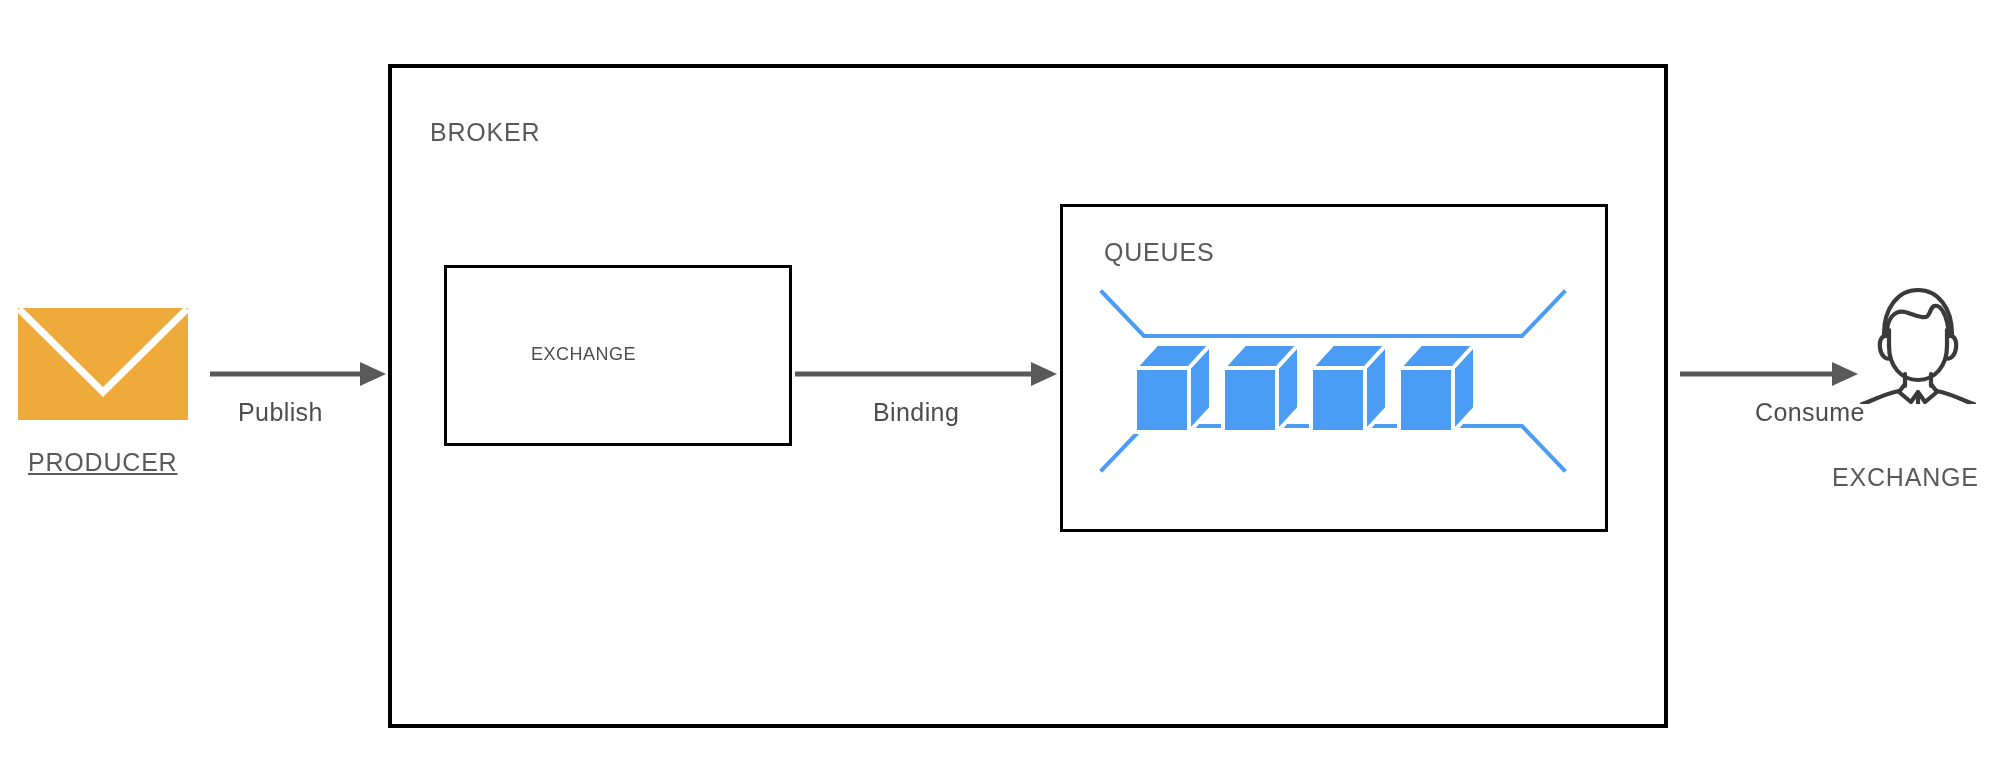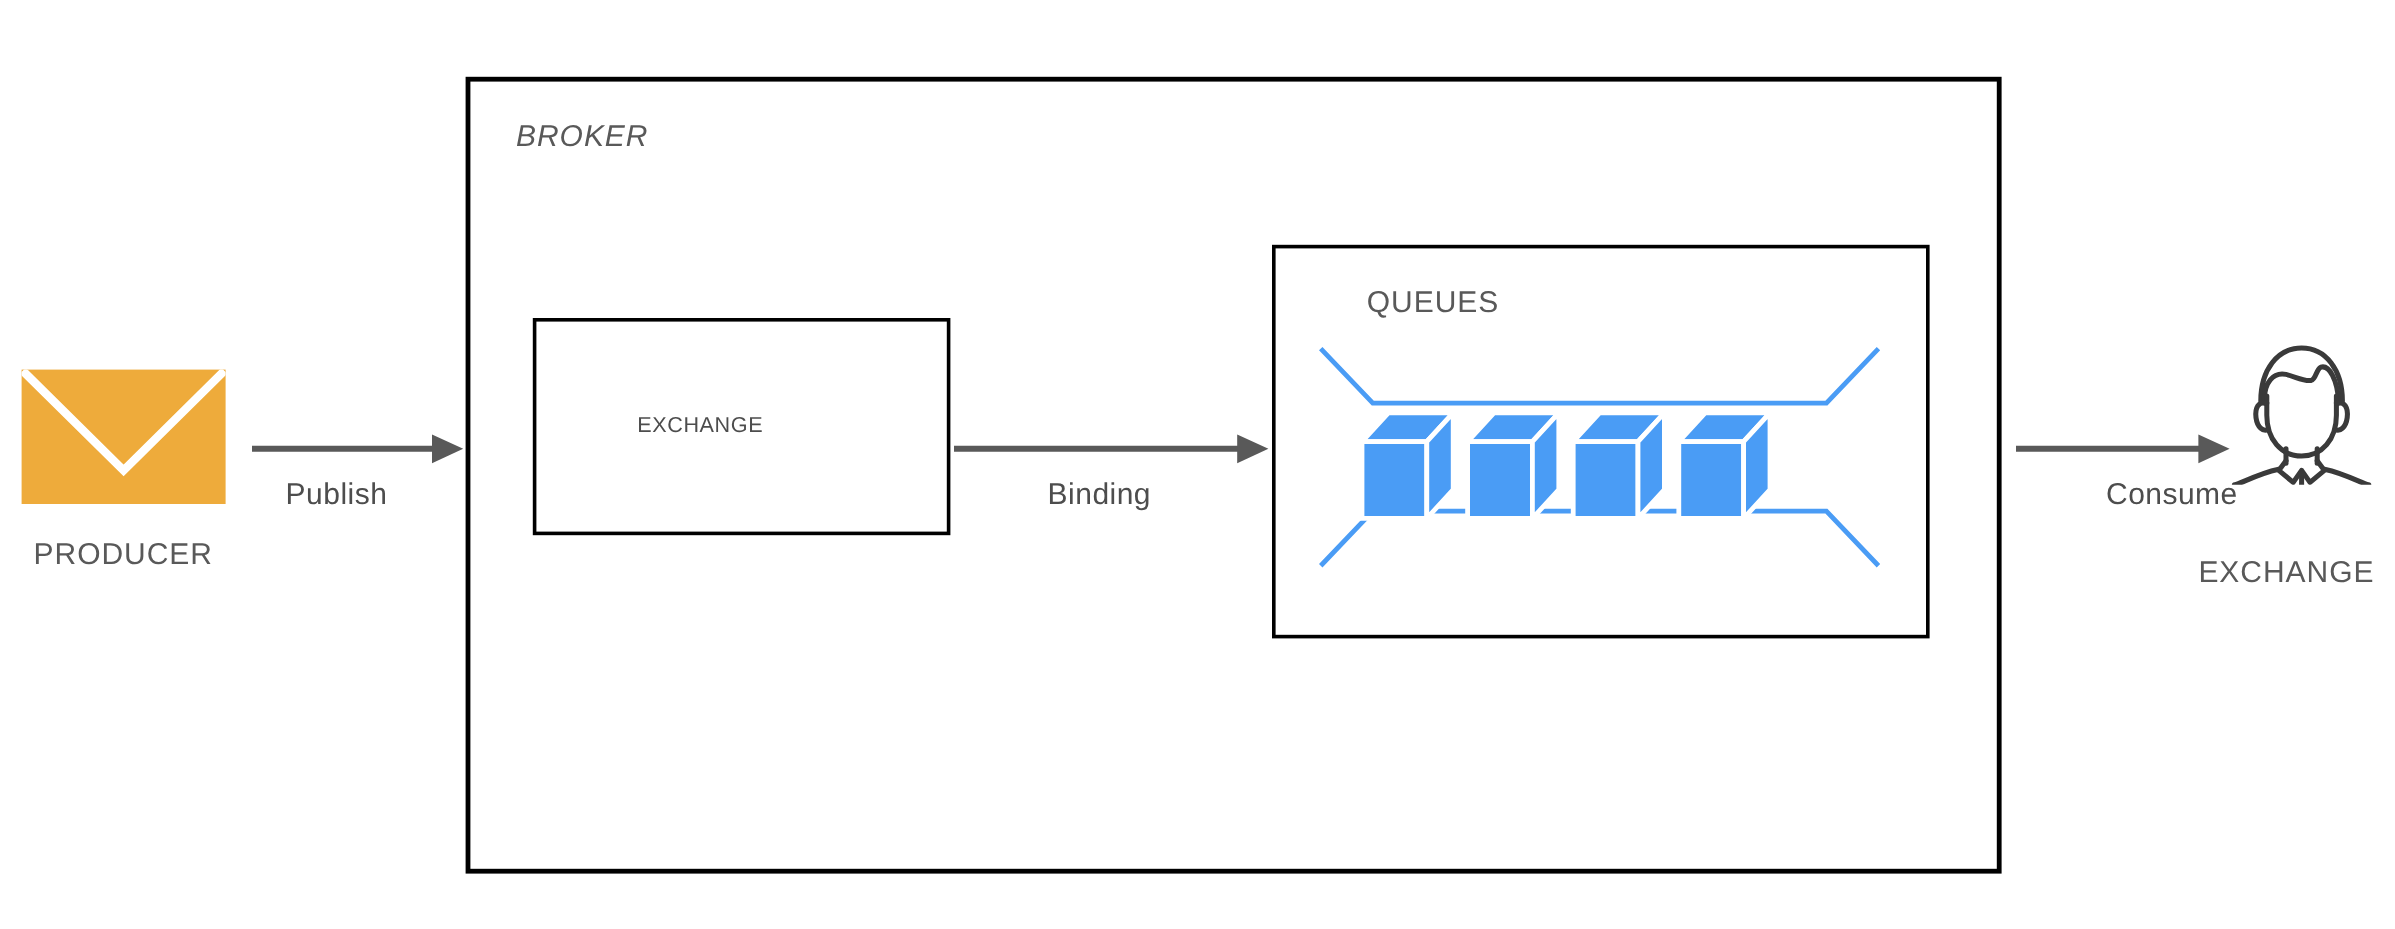--- a/index.html
+++ b/index.html
@@ -69,46 +69,46 @@
 </head>
 <body>
 
 <div id="canvas">
 
   <div class="abs envelope" style="left:18px; top:308px; width:170px; height:112px;">
     <svg width="170" height="112" viewBox="0 0 170 112" aria-hidden="true">
       <polyline points="1,1 85,84 169,1" fill="none" stroke="#ffffff" stroke-width="7"></polyline>
     </svg>
   </div>
-  <div class="abs label-caps" style="left:28px; top:450px;">PRODUCER</div>
+  <div class="abs label-caps" style="left:28px; top:450px;text-decoration:underline;">PRODUCER</div>
 
   <div class="abs" style="left:210px; top:360px; width:176px; height:28px;">
     <svg class="arrow-svg" width="176" height="28" viewBox="0 0 176 28" aria-hidden="true">
       <line x1="0" y1="14" x2="152" y2="14" stroke="#595959" stroke-width="5"></line>
       <polygon points="150,2 176,14 150,26" fill="#595959"></polygon>
     </svg>
   </div>
   <div class="abs label" style="left:238px; top:400px;">Publish</div>
 
   <div class="abs box-outline" style="left:388px; top:64px; width:1280px; height:664px;"></div>
-  <div class="abs label-caps" style="left:430px; top:102px;font-style:italic;">BROKER</div>
+  <div class="abs label-caps" style="left:430px; top:120px;">BROKER</div>
 
   <div class="abs box-outline-thin" style="left:444px; top:265px; width:348px; height:181px;"></div>
   <div class="abs label-box" style="left:531px; top:345px;">EXCHANGE</div>
 
   <div class="abs" style="left:795px; top:360px; width:262px; height:28px;">
     <svg class="arrow-svg" width="262" height="28" viewBox="0 0 262 28" aria-hidden="true">
       <line x1="0" y1="14" x2="238" y2="14" stroke="#595959" stroke-width="5"></line>
       <polygon points="236,2 262,14 236,26" fill="#595959"></polygon>
     </svg>
   </div>
   <div class="abs label" style="left:873px; top:400px;">Binding</div>
 
   <div class="abs box-outline-thin" style="left:1060px; top:204px; width:548px; height:328px;"></div>
-  <div class="abs label-caps" style="left:1104px; top:240px;margin-left:35px;">QUEUES</div>
+  <div class="abs label-caps" style="left:1104px; top:240px;">QUEUES</div>
 
   <div class="abs" style="left:1098px; top:286px; width:470px; height:190px;">
     <svg width="470" height="190" viewBox="0 0 470 190" aria-hidden="true">
 
       <polyline points="4,6 46,50 424,50 466,6" fill="none" stroke="#4a9cf5" stroke-width="4" stroke-linecap="square"></polyline>
 
       <polyline points="4,184 46,140 424,140 466,184" fill="none" stroke="#4a9cf5" stroke-width="4" stroke-linecap="square"></polyline>
     </svg>
   </div>
 

